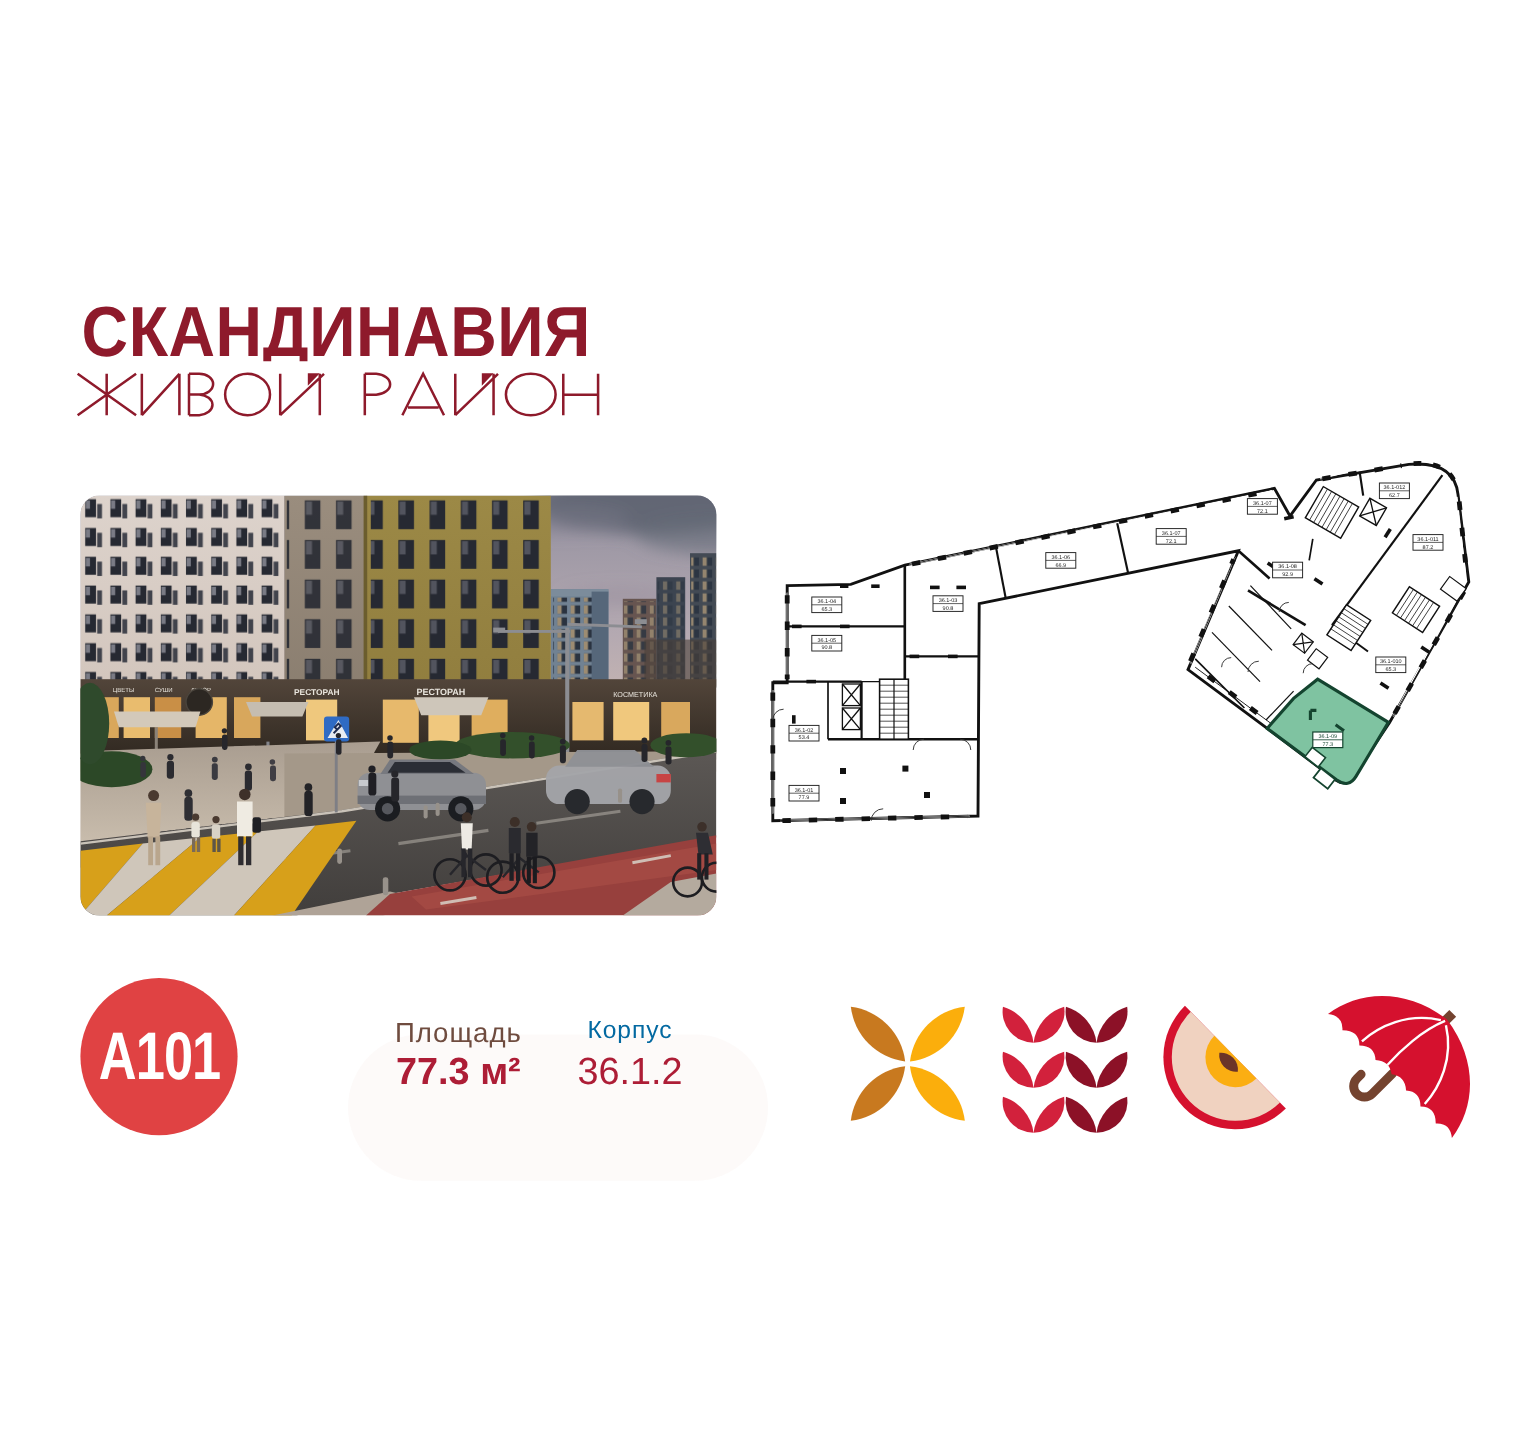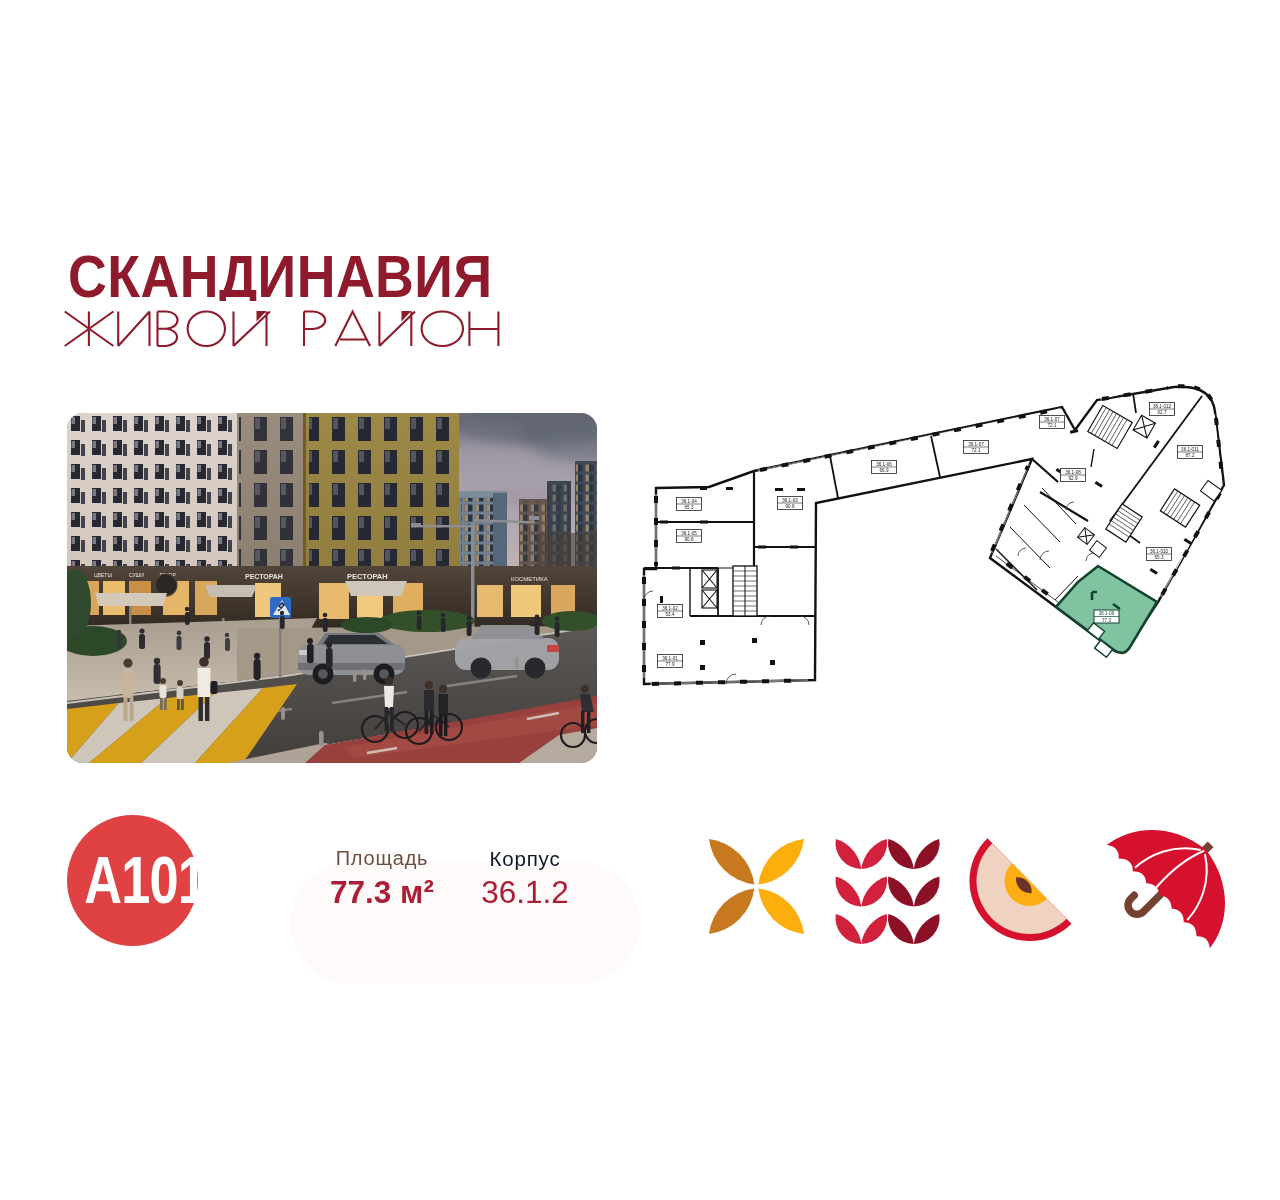--- a/index.html
+++ b/index.html
@@ -595,27 +595,27 @@
       <rect x="1039.5" y="415.5" width="25" height="13" fill="#ffffff" stroke="#222222" stroke-width="0.8"></rect>
       <line x1="1039.5" y1="422" x2="1064.5" y2="422" stroke="#222222" stroke-width="0.6"></line>
       <text x="1052" y="420.6" font-size="4.6" text-anchor="middle" fill="#222222">36.1-07</text>
       <text x="1052" y="427.2" font-size="4.6" text-anchor="middle" fill="#222222">72.1</text>
     </g>
 
 </svg>
 
 <div class="abs" style="left:290px;top:862px;width:350px;height:122px;border-radius:61px;background:rgba(249,241,239,0.38);"></div>
 
-<div class="abs" style="left:67px;top:815px;width:131px;height:131px;border-radius:50%;background:#E04243;color:#ffffff;font-weight:bold;font-size:67px;text-align:center;line-height:129px;"><span style="display:inline-block;transform:scaleX(0.78);letter-spacing:-1px;">А101</span></div>
-
-<div class="abs" style="left:282px;top:847px;width:200px;color:#6F4C3F;font-size:20px;letter-spacing:0.8px;text-align:center;">Площадь</div>
+<div class="abs" style="left:67px;top:815px;width:131px;height:131px;border-radius:50%;background:#E04243;color:#ffffff;font-weight:bold;font-size:56px;text-align:center;line-height:129px;"><span style="display:inline-block;transform:scaleX(0.78);letter-spacing:-1px;">А101</span></div>
+
+<div class="abs" style="left:282px;top:847px;width:200px;color:#6F4C3F;font-size:23px;letter-spacing:0.8px;text-align:center;">Площадь</div>
 
 <div class="abs" style="left:282px;top:874px;width:200px;color:#AD1D36;font-size:31.5px;font-weight:bold;text-align:center;">77.3 м²</div>
 
-<div class="abs" style="left:425px;top:847px;width:200px;color:#0f172a;font-size:20.5px;letter-spacing:0.8px;text-align:center;">Корпус</div>
+<div class="abs" style="left:425px;top:847px;width:200px;color:#0369a1;font-size:20.5px;letter-spacing:0.8px;text-align:center;">Корпус</div>
 
 <div class="abs" style="left:425px;top:874px;width:200px;color:#AD1D36;font-size:31.5px;font-weight:normal;text-align:center;">36.1.2</div>
 
 <svg class="abs" id="icons" style="left:700px;top:825px;" width="540" height="140" viewBox="0 0 540 140">
 
   <g>
     <path d="M54.3,59.5 A52,52 0 0 1 9,14 A52,52 0 0 1 54.3,59.5 Z" fill="#C8791F"></path>
     <path d="M58.3,59.5 A52,52 0 0 0 104,14 A52,52 0 0 0 58.3,59.5 Z" fill="#FBAE0C"></path>
     <path d="M54.3,63.5 A52,52 0 0 0 9,109 A52,52 0 0 0 54.3,63.5 Z" fill="#C8791F"></path>
     <path d="M58.3,63.5 A52,52 0 0 1 104,109 A52,52 0 0 1 58.3,63.5 Z" fill="#FBAE0C"></path>

